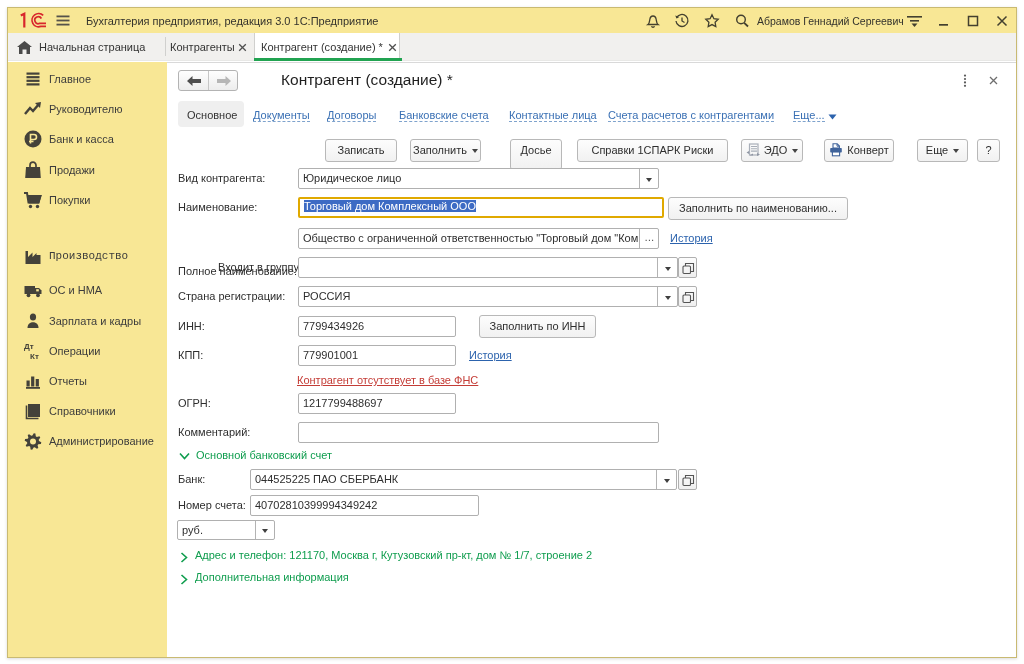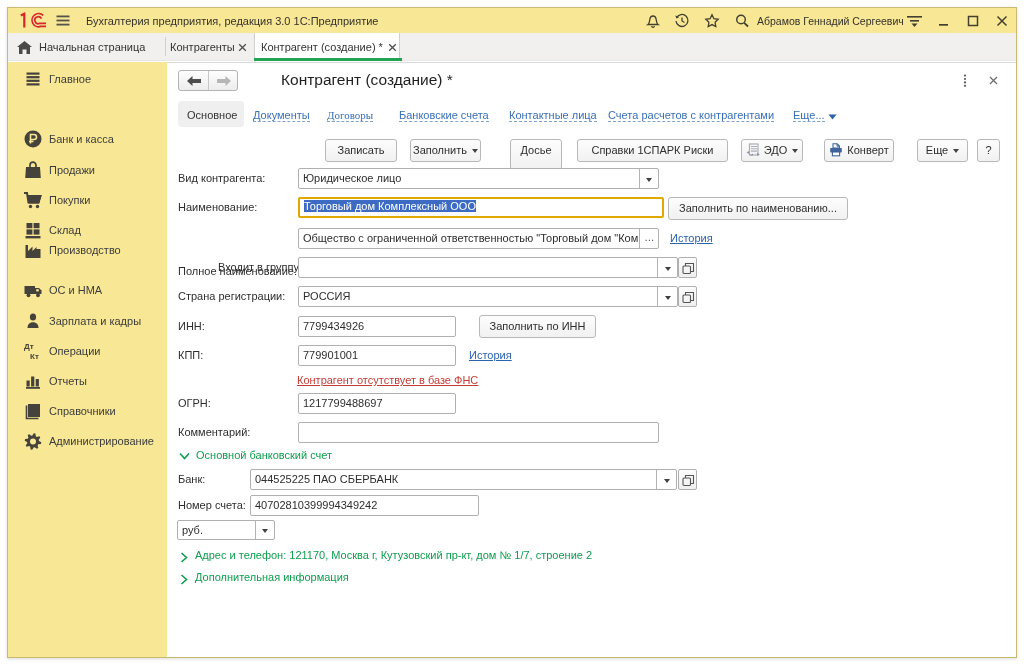--- a/index.html
+++ b/index.html
@@ -110,20 +110,27 @@
       <svg class="ico" viewBox="0 0 22 22">
             <g fill="#44423a">
               <rect x="4.5" y="4.5" width="13" height="2.2"></rect>
               <rect x="4.5" y="8.1" width="13" height="2.2"></rect>
               <rect x="4.5" y="11.7" width="13" height="2.2"></rect>
               <rect x="4.5" y="15.3" width="13" height="2.2"></rect>
             </g>
           </svg>
       <div class="txt">Главное</div>
     </div>
+    <div class="sbitem" style="top:32px;">
+      <svg class="ico" viewBox="0 0 22 22">
+            <path d="M3 16 L8 10 L11 13 L17 6" fill="none" stroke="#44423a" stroke-width="2.4"></path>
+            <path d="M13 5 L19 4 L18 10 Z" fill="#44423a"></path>
+          </svg>
+      <div class="txt">Руководителю</div>
+    </div>
     <div class="sbitem" style="top:62px;">
       <svg class="ico" viewBox="0 0 22 22">
             <circle cx="11" cy="11" r="8.5" fill="#44423a"></circle>
             <path d="M8.5 15.5 L8.5 6.5 L12 6.5 A2.5 2.5 0 0 1 12 11.5 L8.5 11.5 M7 13.5 L11.5 13.5" stroke="#f8e795" stroke-width="1.6" fill="none"></path>
           </svg>
       <div class="txt">Банк и касса</div>
     </div>
     <div class="sbitem" style="top:93px;">
       <svg class="ico" viewBox="0 0 22 22">
             <path d="M4 8 L18 8 L18.8 19 L3.2 19 Z" fill="#44423a"></path>
@@ -133,33 +140,21 @@
     </div>
     <div class="sbitem" style="top:123px;">
       <svg class="ico" viewBox="0 0 22 22">
             <path d="M2 4 L5 4 L6.5 13.5 L16.5 13.5 L18.5 7 L6 7" fill="none" stroke="#44423a" stroke-width="2"></path>
             <path d="M5.8 6 L19.5 6 L17.2 14.5 L6.8 14.5 Z" fill="#44423a"></path>
             <circle cx="8.5" cy="17.5" r="1.7" fill="#44423a"></circle>
             <circle cx="15.5" cy="17.5" r="1.7" fill="#44423a"></circle>
           </svg>
       <div class="txt">Покупки</div>
     </div>
-    <div class="sbitem" style="top:153px;">
-      <svg class="ico" viewBox="0 0 22 22">
-            <g fill="#44423a">
-              <rect x="4.5" y="4" width="5.9" height="5.2"></rect>
-              <rect x="11.6" y="4" width="5.9" height="5.2"></rect>
-              <rect x="4.5" y="10.4" width="5.9" height="5.2"></rect>
-              <rect x="11.6" y="10.4" width="5.9" height="5.2"></rect>
-              <rect x="3.5" y="17" width="15" height="2.4"></rect>
-            </g>
-          </svg>
-      <div class="txt">Склад</div>
-    </div>
-    <div class="sbitem" style="top:173px;">
+    <div class="sbitem" style="top:179px;font-family:Liberation Mono, monospace;">
       <svg class="ico" viewBox="0 0 22 22">
             <path d="M3.5 19 L3.5 6 L6 6 L6 12 L10.5 7.5 L10.5 12 L14.5 8 L14.5 19 Z" fill="#44423a"></path>
             <rect x="13" y="10" width="5.5" height="9" fill="#44423a"></rect>
           </svg>
       <div class="txt">Производство</div>
     </div>
     <div class="sbitem" style="top:213px;">
       <svg class="ico" viewBox="0 0 22 22">
             <rect x="2.5" y="7" width="10.5" height="8" fill="#44423a"></rect>
             <path d="M13 9 L17 9 L19.5 11.5 L19.5 15 L13 15 Z" fill="#44423a"></path>
@@ -230,21 +225,21 @@
               <circle cx="3" cy="11.8" r="1.1"></circle>
             </g>
           </svg>
     <svg class="abs" style="left:822px;top:16px;" width="9" height="9" viewBox="0 0 9 9" stroke="#6e6e6e" stroke-width="1.3">
             <path d="M1 1 L8 8 M8 1 L1 8"></path>
           </svg>
 
     <div class="abs" style="left:11px;top:41px;width:66px;height:26px;background:#efefef;border-radius:4px;"></div>
     <div class="abs" style="left:20px;top:49px;font-size:11px;color:#333;">Основное</div>
     <div class="navlink" style="left:86px;top:49px;">Документы</div>
-    <div class="navlink" style="left:160px;top:49px;font-family:Liberation Serif, serif;">Договоры</div>
+    <div class="navlink" style="left:160px;top:49px;">Договоры</div>
     <div class="navlink" style="left:232px;top:49px;">Банковские счета</div>
     <div class="navlink" style="left:342px;top:49px;">Контактные лица</div>
     <div class="navlink" style="left:441px;top:49px;">Счета расчетов с контрагентами</div>
     <div class="navlink" style="left:626px;top:49px;">Еще...</div>
     <svg class="abs" style="left:661px;top:54px;" width="9" height="6" viewBox="0 0 9 6">
             <path d="M0.5 0.5 L8.5 0.5 L4.5 5.5 Z" fill="#2c63ad"></path>
           </svg>
 
     <div class="btn" style="left:158px;top:79px;width:72px;height:23px;line-height:21px;">Записать</div>
     <div class="btn" style="left:243px;top:79px;width:71px;height:23px;line-height:21px;">Заполнить<span class="caret"></span></div>

